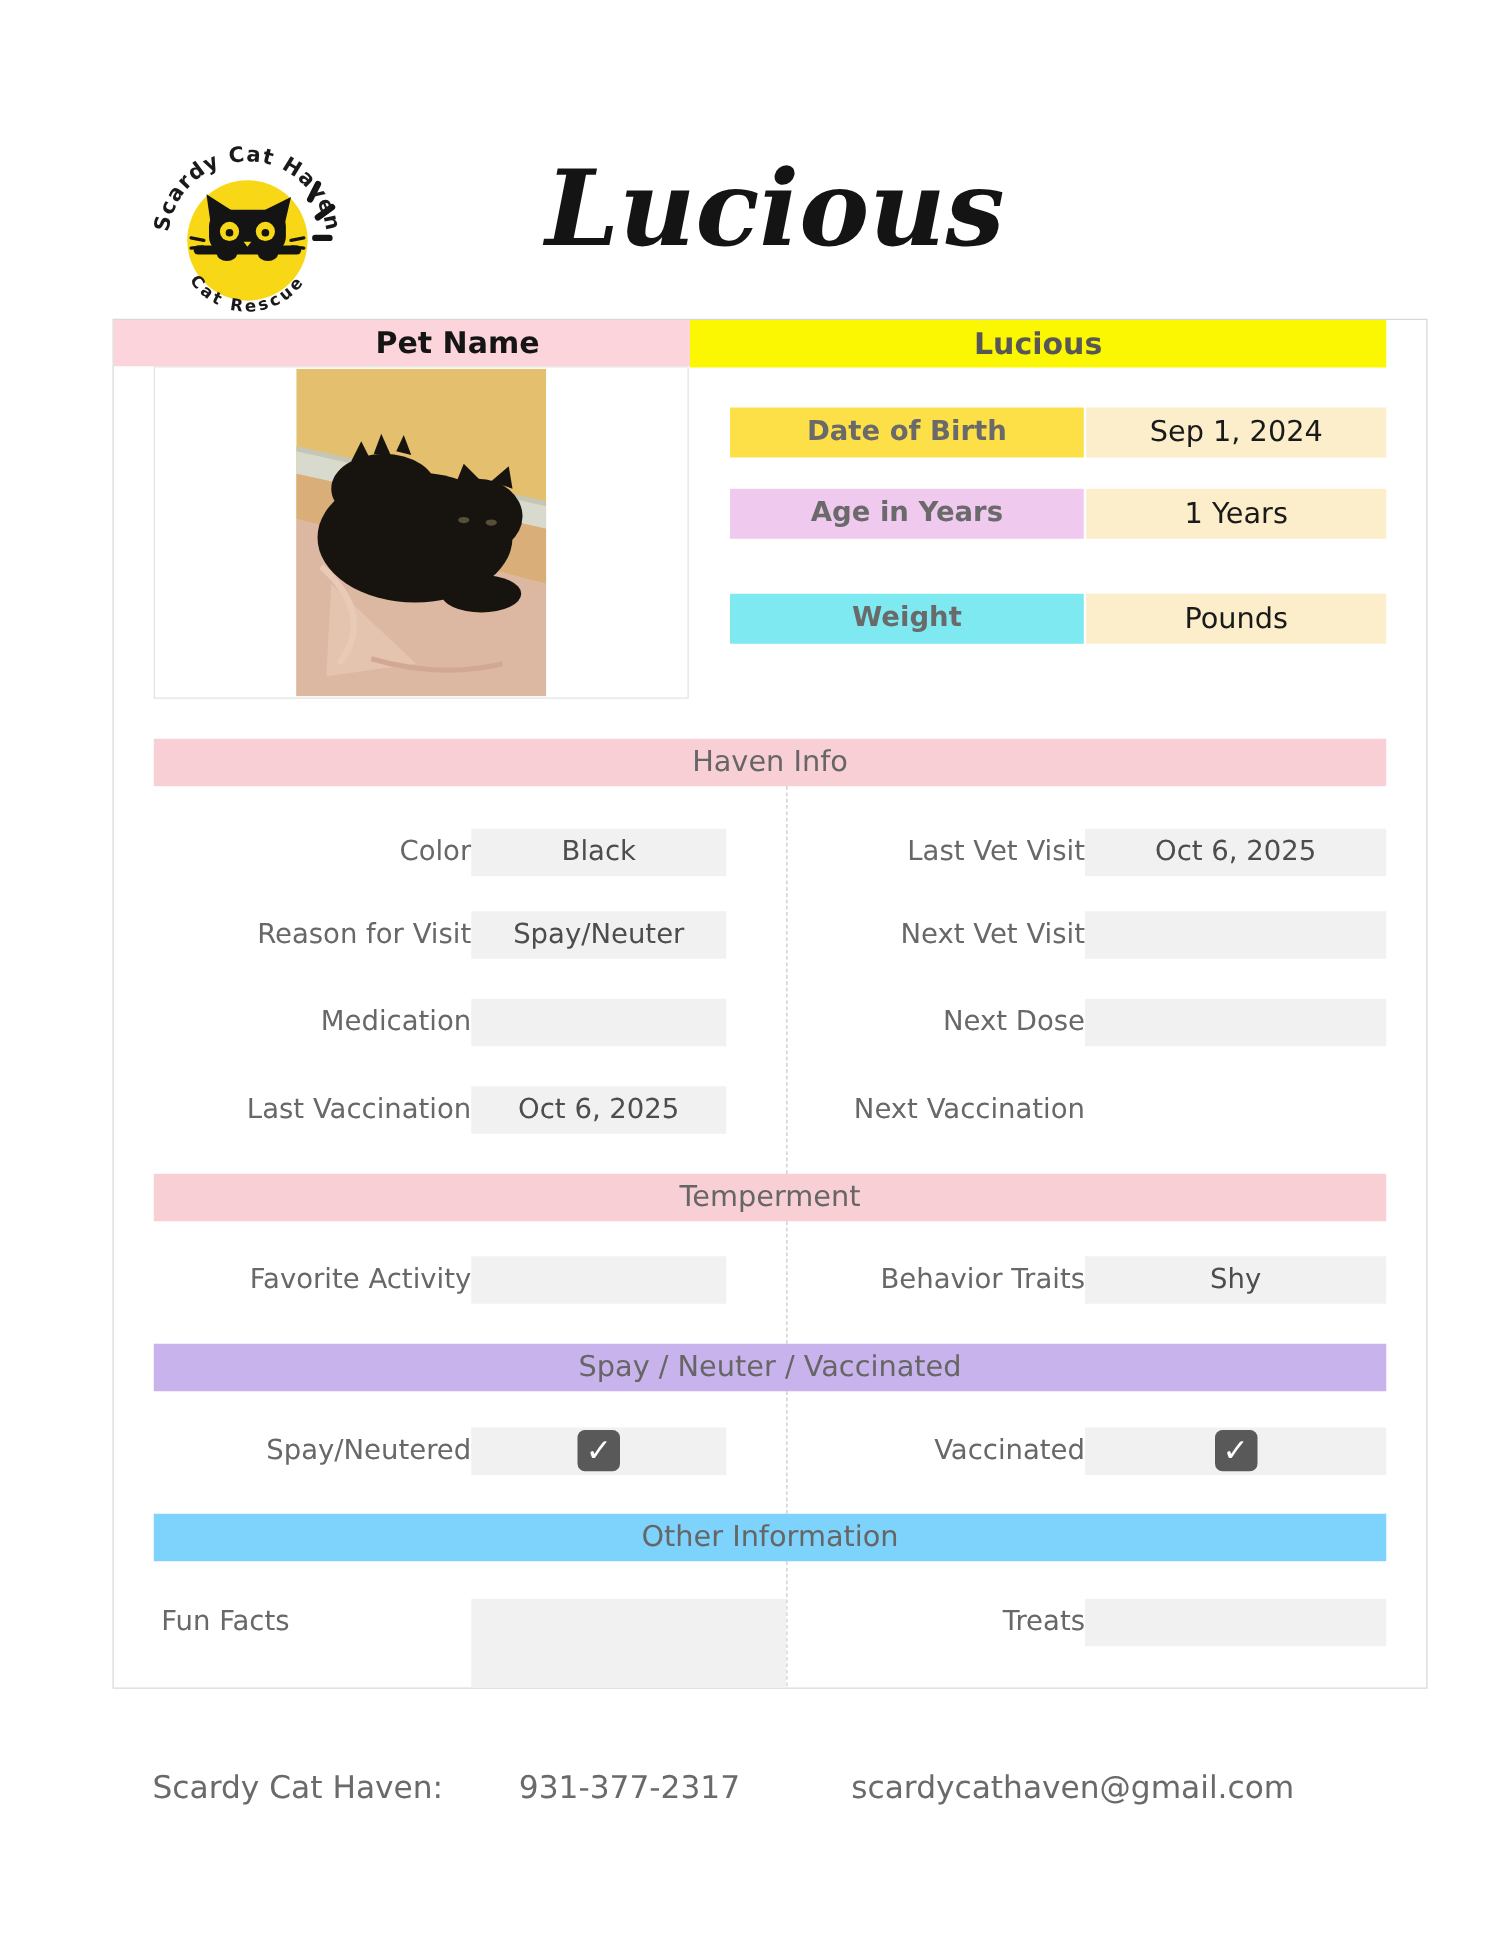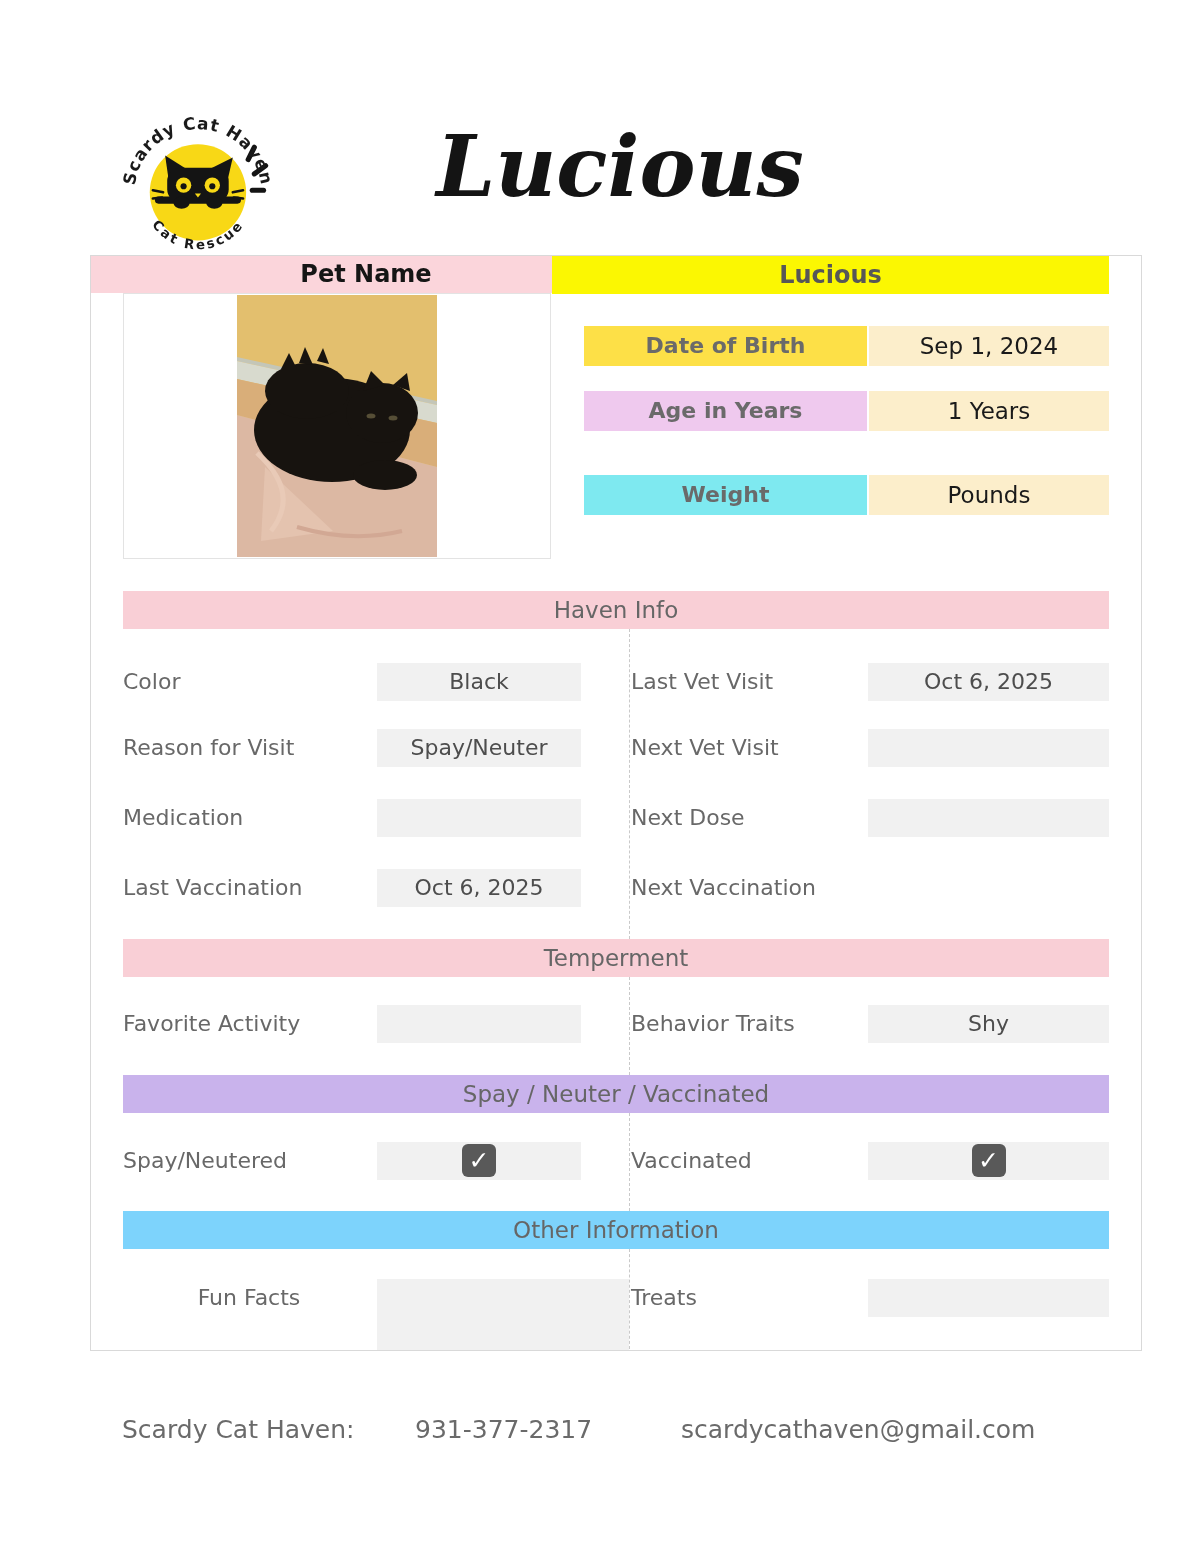--- a/index.html
+++ b/index.html
@@ -29,21 +29,21 @@
   .photo{position:absolute;left:113px;top:1px;width:200px;height:262px;}
   .info-row{position:absolute;left:493px;width:525px;height:40px;}
   .info-label{position:absolute;left:0;top:0;width:283px;height:40px;line-height:40px;
     text-align:center;font-size:22px;font-weight:bold;color:#6a6a6a;}
   .info-value{position:absolute;left:285px;top:0;width:240px;height:40px;line-height:40px;
     text-align:center;font-size:23px;color:#1a1a1a;}
   .section-header{position:absolute;left:32px;width:986px;height:38px;line-height:38px;
     text-align:center;font-size:23px;color:#666666;}
   .divider{position:absolute;left:538px;width:0;border-left:1px dashed #c9c9c9;}
   .flabel{position:absolute;left:32px;width:254px;height:38px;line-height:38px;
-    text-align:left;font-size:22px;color:#686868;}
+    text-align:right;font-size:22px;color:#686868;}
   .flabel.right{left:540px;width:237px;}
   .fbox{position:absolute;left:286px;width:204px;height:38px;line-height:38px;
     text-align:center;font-size:22px;color:#4d4d4d;background:#f1f1f1;}
   .fbox.right{left:777px;width:241px;}
   .checkbox{width:34px;height:33px;margin:2px auto 0 auto;border-radius:6px;
     color:#ffffff;font-size:25px;line-height:33px;font-weight:bold;text-align:center;}
   
   .footer-item{position:absolute;top:1415px;font-size:25px;color:#6a6a6a;white-space:nowrap;}
 </style>
 </head>
@@ -173,21 +173,21 @@
       <div class="checkbox" style="background-color: rgb(89, 89, 89);">✓</div>
     </div>
     <div class="flabel right" style="top:886px">Vaccinated</div>
     <div class="fbox right" style="top:886px">
       <div class="checkbox" style="background-color: rgb(89, 89, 89);">✓</div>
     </div>
 
     <div class="section-header" style="top: 955px; background-color: #7dd3fc;">Other Information</div>
     <div class="divider" style="top:993px;height:100px"></div>
 
-    <div class="flabel" style="top:1023px;left:38px;width:240px;text-align:center">Fun Facts</div>
+    <div class="flabel" style="top:1023px;left:38px;width:240px;text-align:left">Fun Facts</div>
     <div class="fbox" style="top:1023px;width:252px;height:71px"></div>
     <div class="flabel right" style="top:1023px">Treats</div>
     <div class="fbox right" style="top:1023px"></div>
 
   </div>
 
   <div class="footer-item" style="left:122px">Scardy Cat Haven:</div>
   <div class="footer-item" style="left:415px">931-377-2317</div>
   <div class="footer-item" style="left:681px">scardycathaven@gmail.com</div>
 

